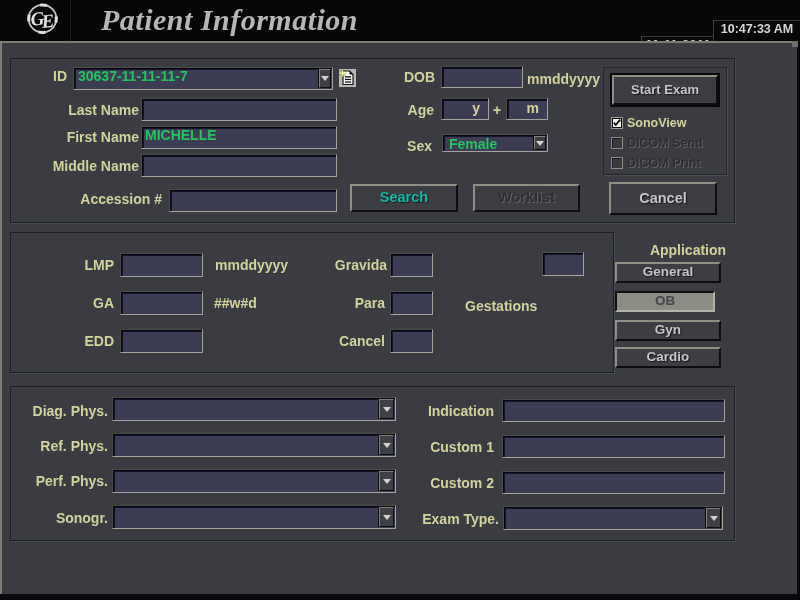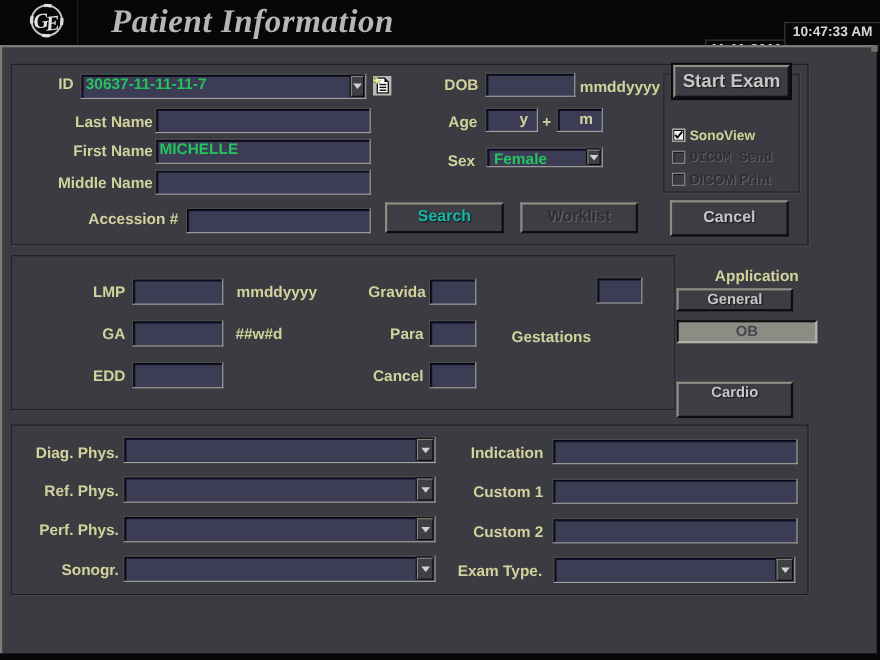--- a/index.html
+++ b/index.html
@@ -108,29 +108,29 @@
  <div class="abs fld" style="left:506px;top:57px;width:42px;height:22px;">
    <div class="abs lb" style="right:8px;top:0;line-height:18px;">m</div>
  </div>
  <div class="abs lb lbr" style="left:390px;top:97px;width:42px;line-height:16px;">Sex</div>
  <div class="abs fld" style="left:442px;top:93px;width:106px;height:18px;">
    <div class="abs ftxt" style="left:6px;top:0;line-height:19px;">Female</div>
    <div class="abs arrbtn" style="right:1px;top:1px;bottom:1px;width:12px;"></div>
  </div>
 
  <div class="abs" id="subp" style="left:603px;top:26px;width:122px;height:106px;border:1px solid #24262b;box-shadow:1px 1px 0 rgba(120,122,128,0.25);"></div>
- <div class="abs btn" style="left:612px;top:18px;width:106px;height:30px;font-size:17px;line-height:25px;box-shadow:0 0 0 2px #0a0a0c;">Start Exam</div>
+ <div class="abs btn" style="left:612px;top:34px;width:106px;height:30px;font-size:13px;line-height:25px;box-shadow:0 0 0 2px #0a0a0c;">Start Exam</div>
  <div class="abs cb cbon" style="left:611px;top:76px;">
       <svg width="10" height="10" viewBox="0 0 10 10">
         <path d="M1.8 4.6 L3.8 7 L8.2 1.6" stroke="#070707" stroke-width="1.7" fill="none"></path>
       </svg>
     </div>
  <div class="abs lb" style="left:627px;top:74px;font-size:12.5px;line-height:16px;">SonoView</div>
  <div class="abs cb cboff" style="left:611px;top:96px;"></div>
- <div class="abs dis" style="left:627px;top:94px;font-size:12.5px;font-weight:bold;line-height:16px;font-family:Liberation Mono, monospace;">DICOM Send</div>
+ <div class="abs dis" style="left:627px;top:94px;font-size:12.5px;font-weight:bold;line-height:16px;">DICOM Send</div>
  <div class="abs cb cboff" style="left:611px;top:116px;"></div>
  <div class="abs dis" style="left:627px;top:114px;font-size:12.5px;font-weight:bold;line-height:16px;">DICOM Print</div>
 
  <div class="abs btn" style="left:350px;top:143px;width:108px;height:28px;font-size:14.5px;line-height:23px;color:#14b8a6;">Search</div>
  <div class="abs btn dis" style="left:473px;top:143px;width:107px;height:28px;font-size:14.5px;line-height:23px;">Worklist</div>
  <div class="abs btn" style="left:609px;top:141px;width:108px;height:33px;font-size:14.5px;line-height:28px;">Cancel</div>
 
  <div class="abs lb lbr" style="left:60px;top:216px;width:54px;line-height:16px;">LMP</div>
  <div class="abs fld" style="left:120px;top:212px;width:83px;height:24px;"></div>
  <div class="abs lb" style="left:215px;top:216px;line-height:16px;">mmddyyyy</div>
@@ -144,22 +144,23 @@
  <div class="abs fld" style="left:390px;top:212px;width:43px;height:24px;"></div>
  <div class="abs lb lbr" style="left:320px;top:254px;width:65px;line-height:16px;">Para</div>
  <div class="abs fld" style="left:390px;top:250px;width:43px;height:24px;"></div>
  <div class="abs lb lbr" style="left:320px;top:292px;width:65px;line-height:16px;">Cancel</div>
  <div class="abs fld" style="left:390px;top:288px;width:43px;height:24px;"></div>
  <div class="abs lb lbr" style="left:465px;top:213px;width:70px;line-height:16px;margin-top:44px;">Gestations</div>
  <div class="abs fld" style="left:542px;top:211px;width:42px;height:24px;"></div>
 
  <div class="abs lb" style="left:635px;top:201px;width:106px;text-align:center;line-height:16px;">Application</div>
  <div class="abs btn" style="left:615px;top:221px;width:106px;height:21px;font-size:13.5px;line-height:16px;">General</div>
- <div class="abs btnsel" style="left:615px;top:250px;width:128px;height:21px;font-size:13.5px;line-height:16px;">OB</div>
- <div class="abs btn" style="left:615px;top:306px;width:106px;height:33px;font-size:13.5px;line-height:16px;">Cardio</div>
+ <div class="abs btnsel" style="left:615px;top:250px;width:100px;height:21px;font-size:13.5px;line-height:16px;">OB</div>
+ <div class="abs btn" style="left:615px;top:279px;width:106px;height:21px;font-size:13.5px;line-height:16px;">Gyn</div>
+ <div class="abs btn" style="left:615px;top:306px;width:106px;height:21px;font-size:13.5px;line-height:16px;">Cardio</div>
 
  <div class="abs lb lbr" style="left:20px;top:362px;width:88px;line-height:16px;">Diag. Phys.</div>
  <div class="abs fld" style="left:112px;top:356px;width:284px;height:24px;">
    <div class="abs arrbtn" style="right:1px;top:1px;bottom:1px;width:15px;"></div>
  </div>
  <div class="abs lb lbr" style="left:20px;top:397px;width:88px;line-height:16px;">Ref. Phys.</div>
  <div class="abs fld" style="left:112px;top:392px;width:284px;height:24px;">
    <div class="abs arrbtn" style="right:1px;top:1px;bottom:1px;width:15px;"></div>
  </div>
  <div class="abs lb lbr" style="left:20px;top:432px;width:88px;line-height:16px;">Perf. Phys.</div>
@@ -170,17 +171,17 @@
  <div class="abs fld" style="left:112px;top:464px;width:284px;height:24px;">
    <div class="abs arrbtn" style="right:1px;top:1px;bottom:1px;width:15px;"></div>
  </div>
 
  <div class="abs lb lbr" style="left:410px;top:362px;width:84px;line-height:16px;">Indication</div>
  <div class="abs fld" style="left:502px;top:358px;width:223px;height:23px;"></div>
  <div class="abs lb lbr" style="left:410px;top:398px;width:84px;line-height:16px;">Custom 1</div>
  <div class="abs fld" style="left:502px;top:394px;width:223px;height:23px;"></div>
  <div class="abs lb lbr" style="left:410px;top:434px;width:84px;line-height:16px;">Custom 2</div>
  <div class="abs fld" style="left:502px;top:430px;width:223px;height:23px;"></div>
- <div class="abs lb lbr" style="left:410px;top:470px;width:89px;line-height:16px;text-align:center;">Exam Type.</div>
+ <div class="abs lb lbr" style="left:410px;top:470px;width:89px;line-height:16px;">Exam Type.</div>
  <div class="abs fld" style="left:503px;top:465px;width:220px;height:24px;">
    <div class="abs arrbtn" style="right:1px;top:1px;bottom:1px;width:15px;"></div>
  </div>
 </div>
 
 </body></html>

